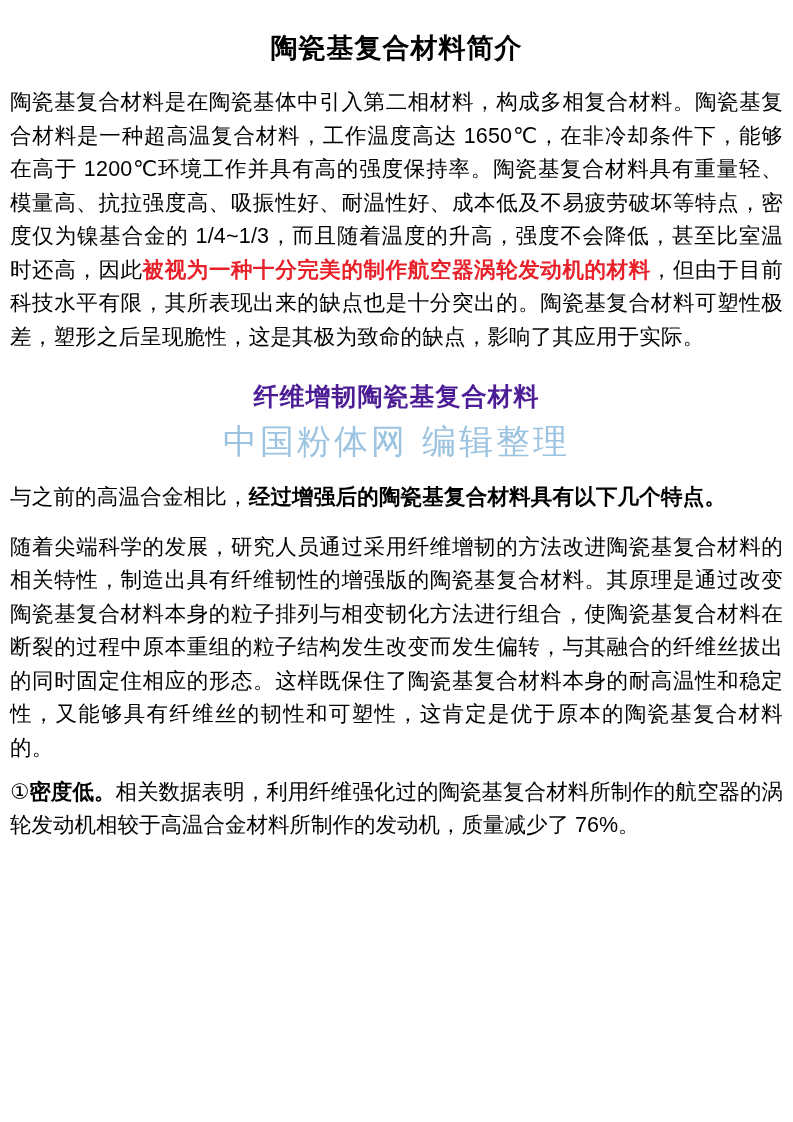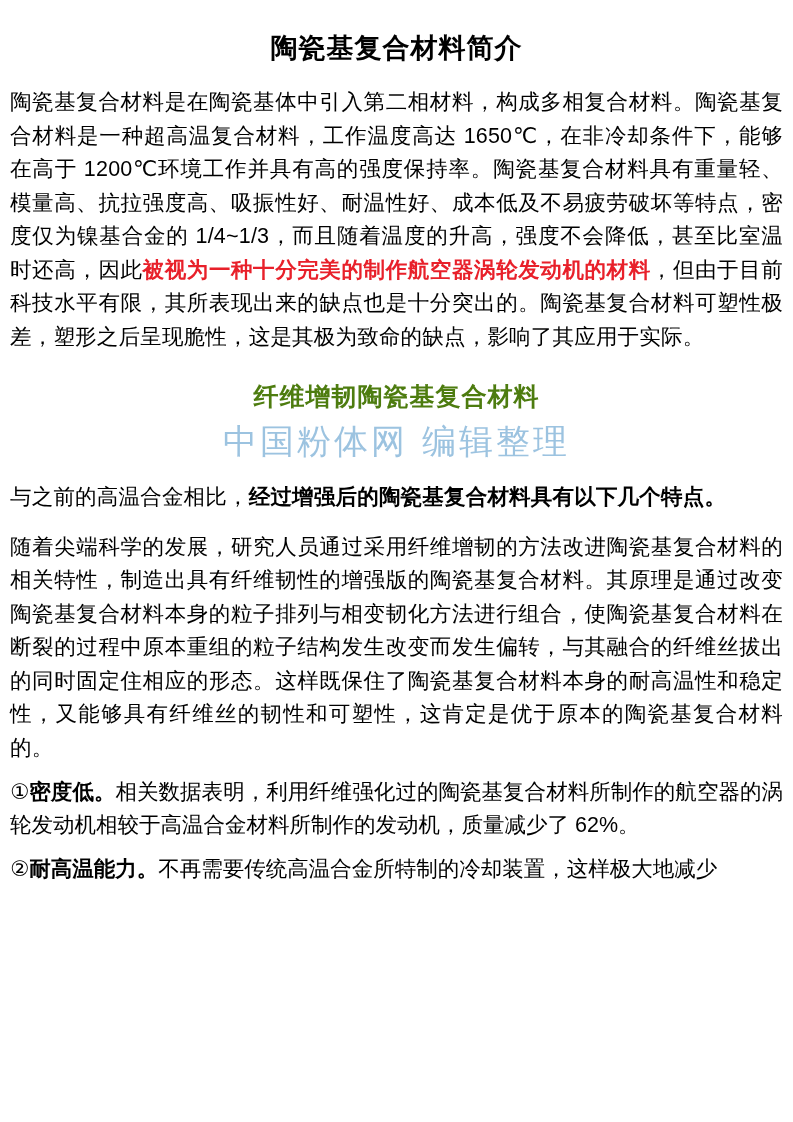--- a/index.html
+++ b/index.html
@@ -28,21 +28,21 @@
     letter-spacing: 1px;
     margin: 8px 0 20px 0;
     color: #000;
   }
   .subtitle {
     text-align: center;
     font-size: 25px;
     font-weight: bold;
     letter-spacing: 1px;
     margin: 26px 0 6px 0;
-    color: #4d7c0f;
+    color: #4c1d95;
   }
   .watermark {
     text-align: center;
     font-size: 34px;
     color: #9cc3e0;
     letter-spacing: 3px;
     margin: 2px 0 12px 0;
     font-family: "DejaVu Sans", sans-serif;
   }
   p.body {
@@ -81,17 +81,16 @@
   <p class="body"><span>陶瓷基复合材料是在陶瓷基体中引入第二相材料，构成多相复合材料。陶瓷基复合材料是一种超高温复合材料，工作温度高达 1650℃，在非冷却条件下，能够在高于 1200℃环境工作并具有高的强度保持率。陶瓷基复合材料具有重量轻、模量高、抗拉强度高、吸振性好、耐温性好、成本低及不易疲劳破坏等特点，密度仅为镍基合金的 1/4~1/3，而且随着温度的升高，强度不会降低，甚至比室温时还高，因此</span><span class="red">被视为一种十分完美的制作航空器涡轮发动机的材料</span><span>，但由于目前科技水平有限，其所表现出来的缺点也是十分突出的。陶瓷基复合材料可塑性极差，塑形之后呈现脆性，这是其极为致命的缺点，影响了其应用于实际。</span></p>
 
   <h2 class="subtitle">纤维增韧陶瓷基复合材料</h2>
 
   <div class="watermark">中国粉体网 编辑整理</div>
 
   <p class="body para-gap"><span>与之前的高温合金相比，</span><span class="bold">经过增强后的陶瓷基复合材料具有以下几个特点。</span></p>
 
   <p class="body">随着尖端科学的发展，研究人员通过采用纤维增韧的方法改进陶瓷基复合材料的相关特性，制造出具有纤维韧性的增强版的陶瓷基复合材料。其原理是通过改变陶瓷基复合材料本身的粒子排列与相变韧化方法进行组合，使陶瓷基复合材料在断裂的过程中原本重组的粒子结构发生改变而发生偏转，与其融合的纤维丝拔出的同时固定住相应的形态。这样既保住了陶瓷基复合材料本身的耐高温性和稳定性，又能够具有纤维丝的韧性和可塑性，这肯定是优于原本的陶瓷基复合材料的。</p>
 
-  <p class="list-item"><span>①</span><span class="bold">密度低。</span><span>相关数据表明，利用纤维强化过的陶瓷基复合材料所制作的航空器的涡轮发动机相较于高温合金材料所制作的发动机，质量减少了 62%。</span></p>
+  <p class="list-item"><span>①</span><span class="bold">密度低。</span><span>相关数据表明，利用纤维强化过的陶瓷基复合材料所制作的航空器的涡轮发动机相较于高温合金材料所制作的发动机，质量减少了 76%。</span></p>
 
-  <p class="list-item"><span>②</span><span class="bold">耐高温能力。</span><span>不再需要传统高温合金所特制的冷却装置，这样极大地减少</span></p>
 
 </div>
 
 </body></html>

